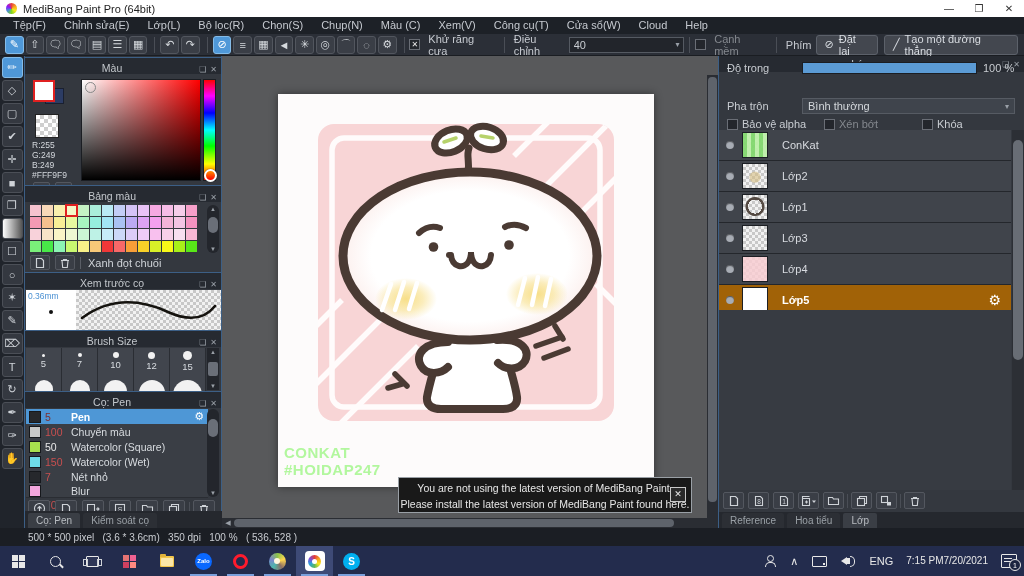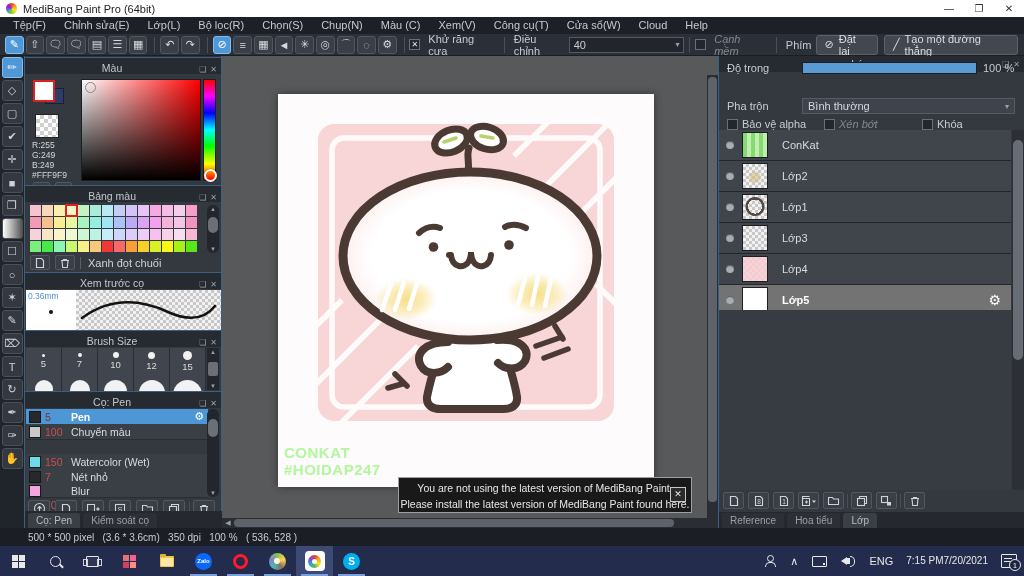--- a/index.html
+++ b/index.html
@@ -23,21 +23,21 @@
   .toolbar{position:absolute;left:0;top:34px;width:1024px;height:22px;background:#2b2f37;
            display:flex;align-items:center;padding-left:5px;box-sizing:border-box;border-bottom:1px solid #1a1d22;}
   .tbtn{width:19px;height:18px;margin-right:2px;background:#3a3e46;border:1px solid #52565e;border-radius:3px;
         display:flex;align-items:center;justify-content:center;color:#d6dade;font-size:11px;box-sizing:border-box;}
   .tbtn.sel{background:#4f98d8;border-color:#85bce8;color:#fff;}
   .tsep{width:1px;height:16px;background:#4a4e56;margin:0 5px;}
   .tb-label{color:#c6cad0;margin:0 4px;}
   .cb{width:11px;height:11px;background:#23262c;border:1px solid #6a6e76;display:inline-flex;
       align-items:center;justify-content:center;font-size:8px;color:#e8e8e8;margin-right:4px;box-sizing:border-box;}
   .cb.off{color:transparent;}
-  .dim{color:#84888e;font-style:italic;}
+  .dim{color:#84888e;}
   .dd{height:16px;background:#22252b;border:1px solid #555a62;display:flex;align-items:center;
       padding:0 4px;color:#c9cdd2;box-sizing:border-box;}
   .dd .arr{margin-left:auto;font-size:8px;color:#9aa0a8;}
   .pushbtn{height:18px;background:#43474f;border:1px solid #5c616a;border-radius:3px;color:#d9dde2;
            display:flex;align-items:center;padding:0 8px;margin-right:6px;}
   .pushbtn .ic{margin-right:5px;font-size:11px;}
   
   .toolstrip{position:absolute;left:0;top:56px;width:25px;height:472px;background:#20242b;border-right:1px solid #3c5f86;box-sizing:border-box;}
   .tool{width:21px;height:21px;margin:1px auto 2px auto;background:#343840;border:1px solid #4b4f57;border-radius:3px;
         display:flex;align-items:center;justify-content:center;color:#cfd3d8;font-size:11px;box-sizing:border-box;}
@@ -138,21 +138,21 @@
   .slider{position:absolute;left:83px;width:175px;height:12px;background:#23262c;border:1px solid #1b1e23;box-sizing:border-box;}
   .slider-fill{height:100%;width:100%;background:#5b9bd5;}
   .rp-val{position:absolute;left:264px;color:#c9cdd2;}
   .rp-dd{position:absolute;left:83px;width:213px;height:16px;background:#3f444c;border:1px solid #565b63;
          display:flex;align-items:center;padding:0 5px;color:#d4d8dc;box-sizing:border-box;}
   .rp-dd .arr{margin-left:auto;font-size:8px;color:#9aa0a8;}
   .rp-checks{position:absolute;top:62px;left:0;width:100%;height:18px;}
   .rp-cbx{position:absolute;display:flex;align-items:center;color:#c9cdd2;}
   .layer-list{position:absolute;left:0;top:74px;width:292px;}
   .layer-row{height:30px;background:#40444b;border-bottom:1px solid #24272c;display:flex;align-items:center;position:relative;}
-  .layer-row.sel{background:#737373;}
+  .layer-row.sel{background:#a16207;}
   .layer-row.sel .lname{color:#fff;font-weight:bold;}
   .vis-dot{width:8px;height:8px;border-radius:50%;background:#a8adb5;margin:0 8px 0 7px;box-shadow:0 1px 1px rgba(0,0,0,.5) inset;}
   .lthumb{width:24px;height:24px;border:1px solid #1c1f24;margin-right:14px;}
   .th-green{background:repeating-linear-gradient(90deg,rgba(130,216,110,.95) 0 4px,rgba(190,240,170,.95) 4px 8px),repeating-conic-gradient(#c8c8c8 0 25%,#f2f2f2 0 50%) 0 0/6px 6px;}
   .th-sketch{background:radial-gradient(circle at 50% 55%,rgba(214,190,130,.6) 0 28%,rgba(0,0,0,0) 34%),repeating-conic-gradient(#c8c8c8 0 25%,#f2f2f2 0 50%) 0 0/6px 6px;}
   .th-outline{background:radial-gradient(circle at 50% 48%,rgba(0,0,0,0) 0 7px,rgba(70,58,50,.9) 7px 9px,rgba(0,0,0,0) 10px),repeating-conic-gradient(#c8c8c8 0 25%,#f2f2f2 0 50%) 0 0/6px 6px;}
   .th-empty{background:repeating-conic-gradient(#c8c8c8 0 25%,#f2f2f2 0 50%) 0 0/6px 6px;}
   .th-pink{background:linear-gradient(rgba(248,205,210,.85),rgba(248,205,210,.85)),repeating-conic-gradient(#c8c8c8 0 25%,#f2f2f2 0 50%) 0 0/6px 6px;}
   .th-white{background:#fff;}
   .lname{color:#d8dbe0;font-size:11px;}
@@ -496,20 +496,25 @@
       <div class="brush-row sel" style="top:17px;">
         <div class="bswatch" style="background: rgb(38, 40, 44);"></div>
         <span class="bsize" style="color: rgb(126, 47, 47);">5</span>
         <span class="bname">Pen</span>
         <span class="bgear">⚙</span>
       </div>
       <div class="brush-row" style="top:32px;">
         <div class="bswatch" style="background: rgb(201, 201, 201);"></div>
         <span class="bsize" style="color: rgb(201, 79, 79);">100</span>
         <span class="bname">Chuyển màu</span>
+      </div>
+      <div class="brush-row" style="top:47px;">
+        <div class="bswatch" style="background: rgb(168, 224, 78);"></div>
+        <span class="bsize" style="color: rgb(232, 232, 232);">50</span>
+        <span class="bname">Watercolor (Square)</span>
       </div>
       <div class="brush-row" style="top:62px;">
         <div class="bswatch" style="background: rgb(110, 220, 232);"></div>
         <span class="bsize" style="color: rgb(201, 79, 79);">150</span>
         <span class="bname">Watercolor (Wet)</span>
       </div>
       <div class="brush-row" style="top:77px;">
         <div class="bswatch" style="background: rgb(38, 40, 44);"></div>
         <span class="bsize" style="color: rgb(201, 79, 79);">7</span>
         <span class="bname">Nét nhỏ</span>

